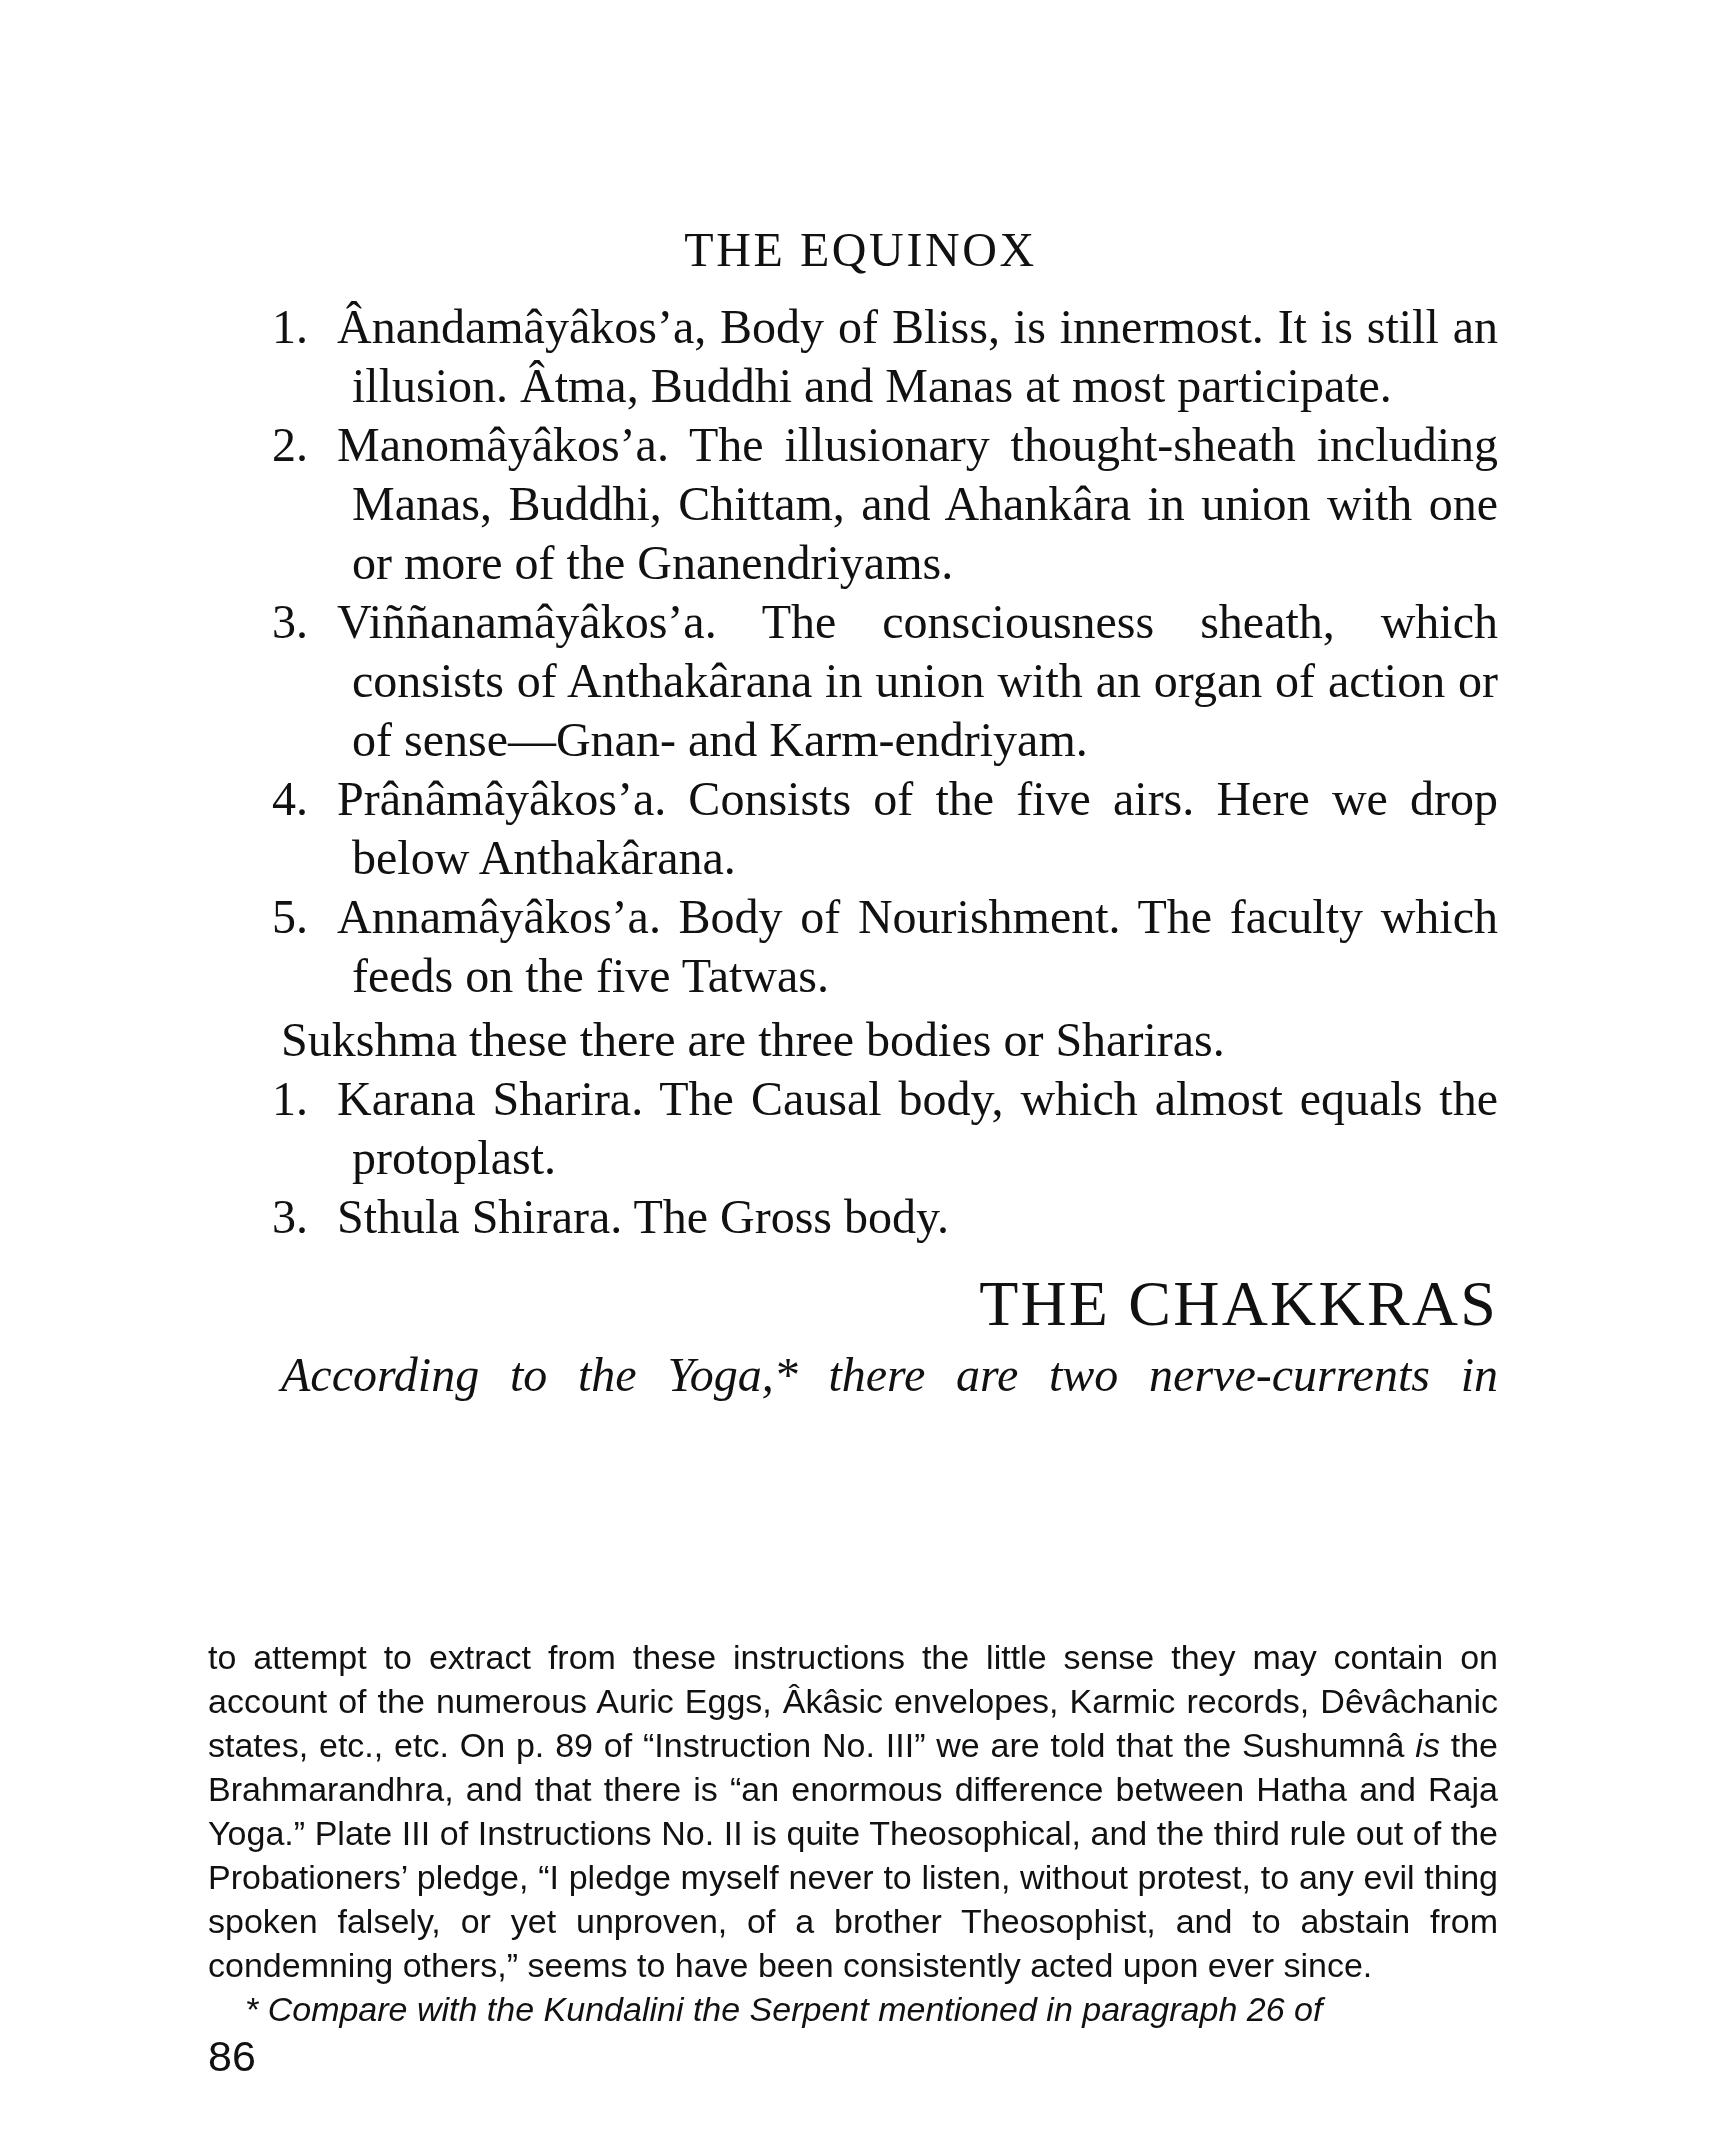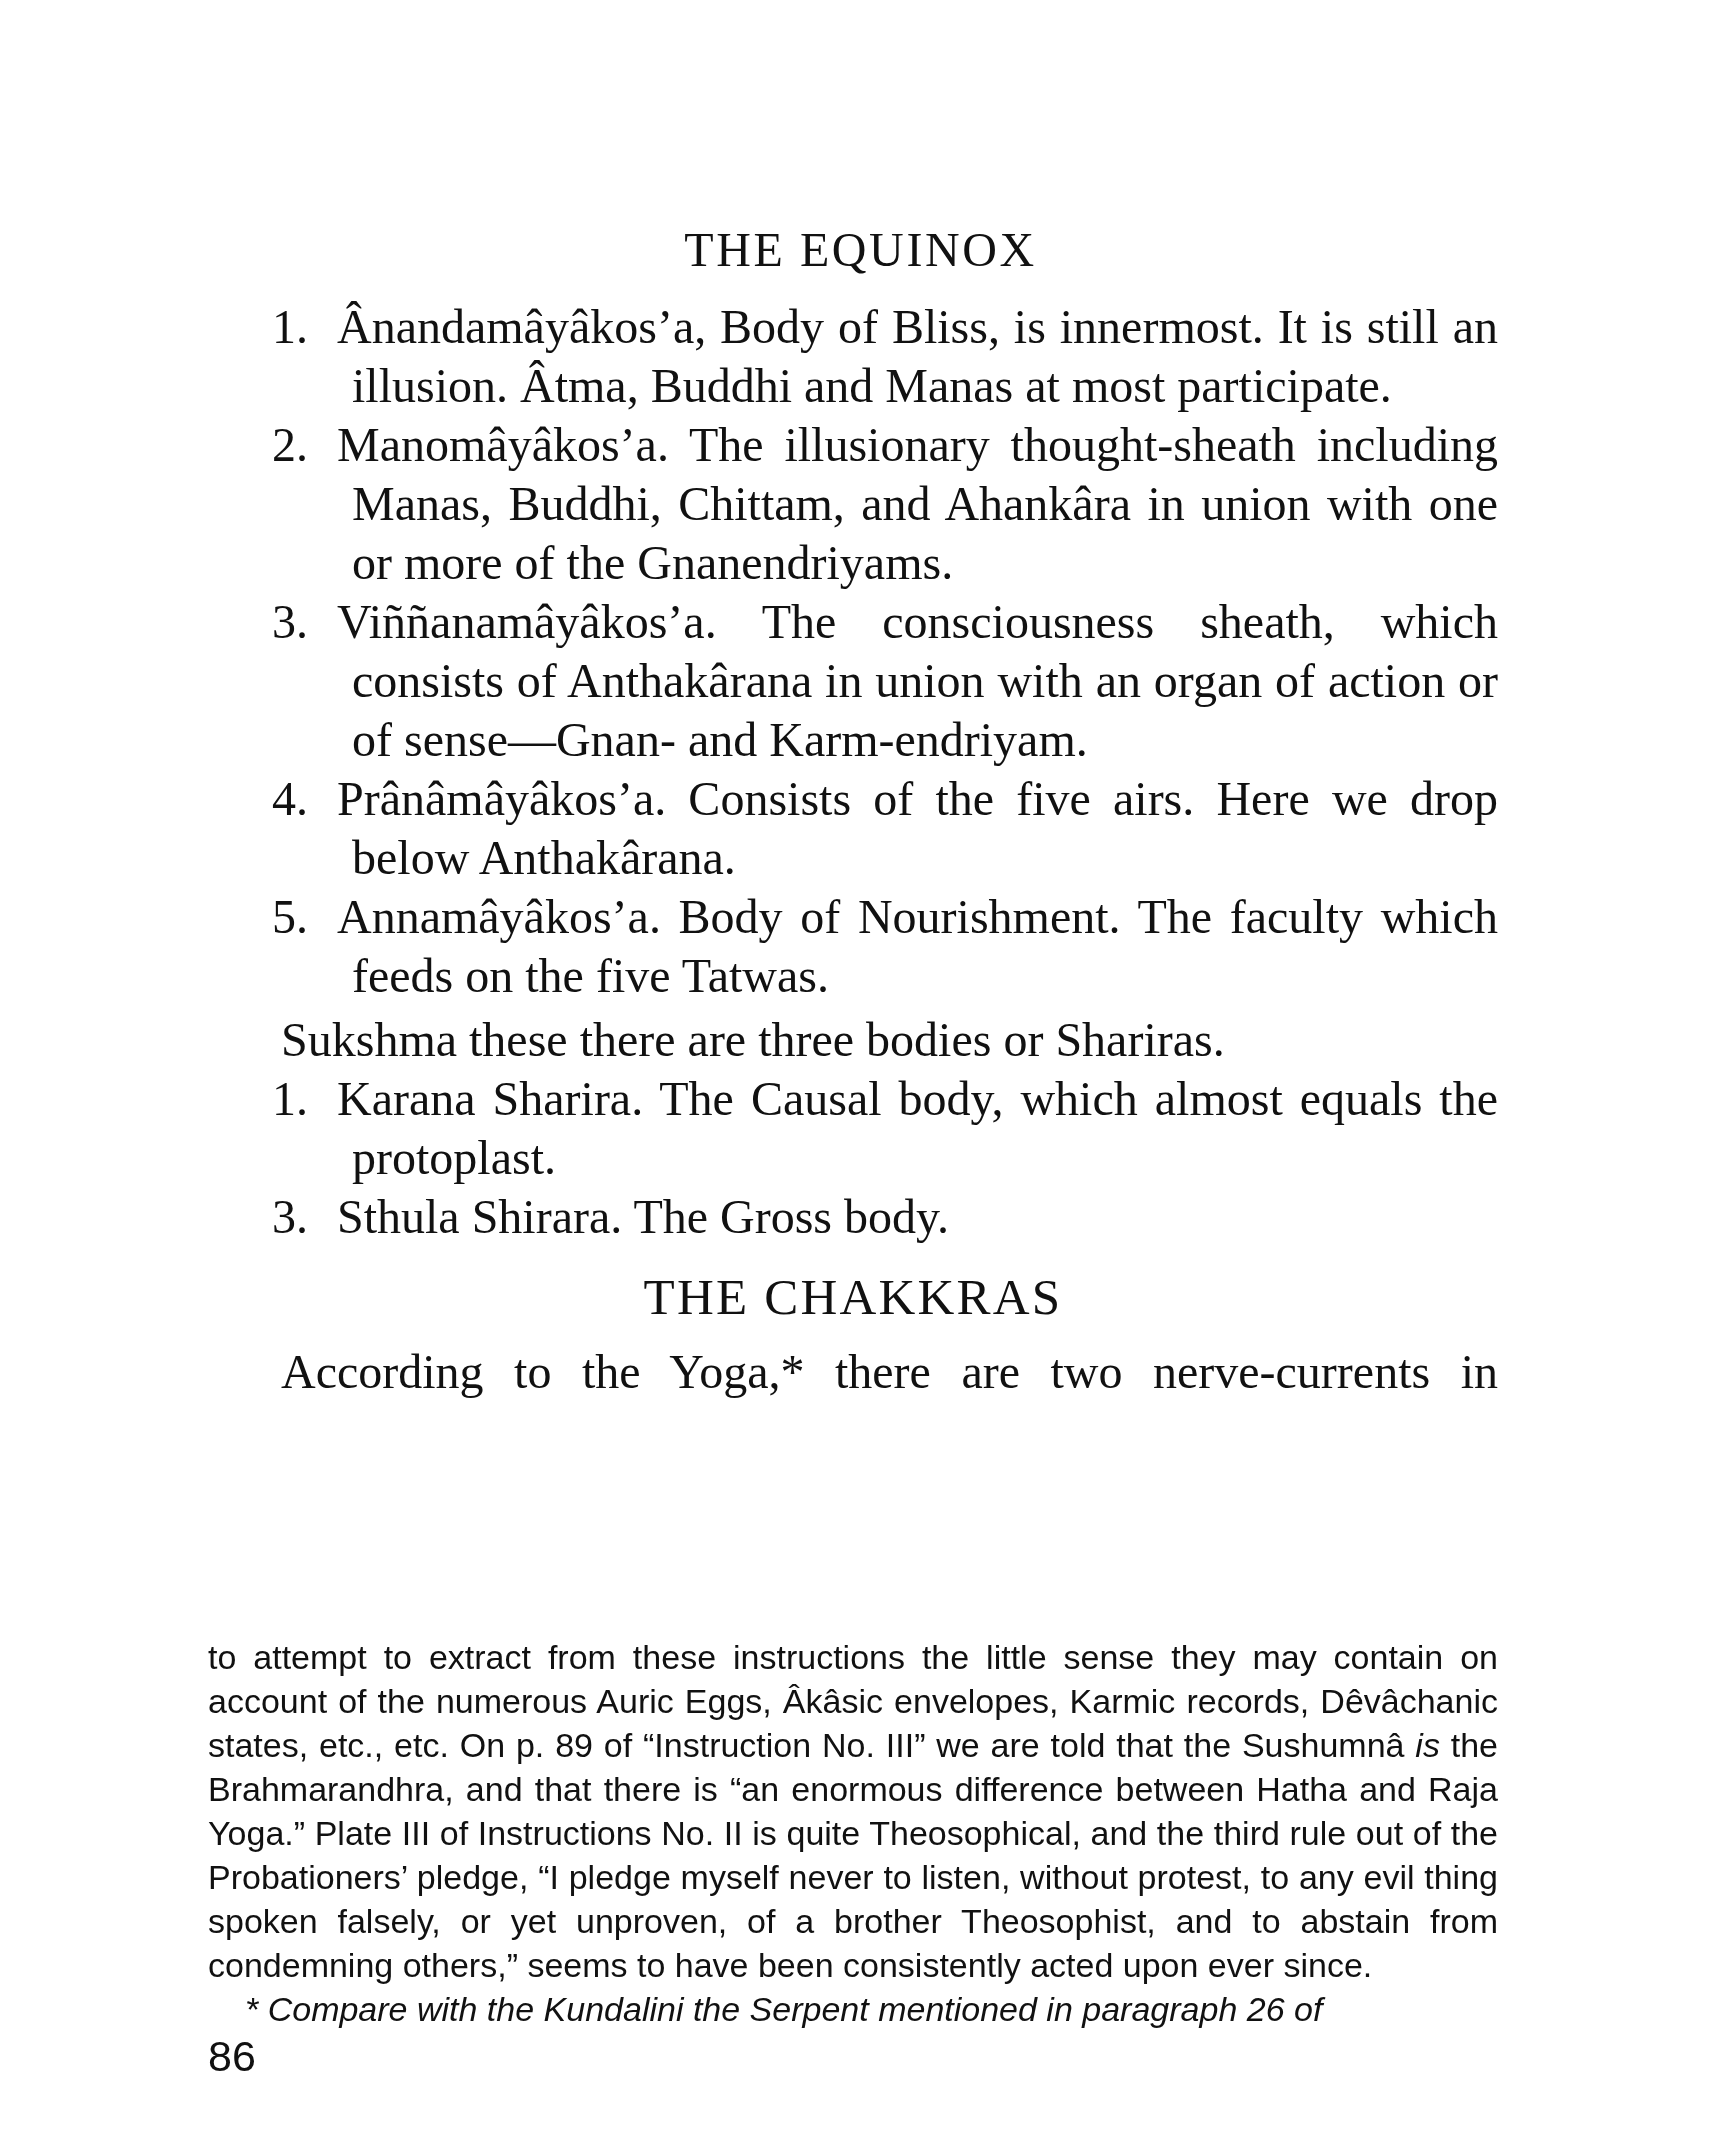--- a/index.html
+++ b/index.html
@@ -5,21 +5,21 @@
   html, body { margin: 0; padding: 0; background: #ffffff; }
   body { width: 1721px; height: 2344px; position: relative; overflow: hidden;
          font-family: "Liberation Serif", "DejaVu Serif", serif; color: #111111; }
   .page { position: absolute; left: 0; top: 0; width: 1721px; height: 2344px; }
   .running-head { position: absolute; top: 226px; left: 0; width: 1721px; text-align: center;
                   font-size: 48px; letter-spacing: 2.6px; line-height: 1; }
   .main { position: absolute; left: 208px; width: 1290px; font-size: 48px; line-height: 59px; }
   .item { position: relative; padding-left: 144px; text-indent: -80px; text-align: justify; margin: 0; }
   .item .num { display: inline-block; width: 65px; text-indent: 0; }
   .para { text-align: left; padding-left: 73px; margin: 0; }
-  .section-head { text-align: center; font-size: 51px; letter-spacing: 2.2px; margin: 0; line-height: 1; }
+  .section-head { text-align: right; font-size: 64px; letter-spacing: 2.2px; margin: 0; line-height: 1; }
   .para-intro { text-align: justify; text-align-last: justify; padding-left: 73px; margin: 0; }
   .footnotes { position: absolute; left: 208px; width: 1290px; font-family: "Liberation Sans", "DejaVu Sans", sans-serif;
                font-size: 34px; line-height: 44px; }
   .fn-para { margin: 0; text-align: justify; }
   .fn-para.last { text-align-last: left; }
   .fn-star { margin: 0; padding-left: 37px; text-align: justify; font-style: italic; }
   .folio { position: absolute; left: 208px; top: 2035px; font-family: "Liberation Sans", "DejaVu Sans", sans-serif;
            font-size: 43px; line-height: 1; }
   em { font-style: italic; }
 </style>
@@ -41,21 +41,21 @@
     </div>
 
     <p class="para" style="margin-top: 5.2px;">Sukshma these there are three bodies or Shariras.</p>
 
     <div>
       <p class="item"><span class="num">1.</span><span>Karana Sharira. The Causal body, which almost equals the protoplast.</span></p>
       <p class="item"><span class="num">3.</span><span>Sthula Shirara. The Gross body.</span></p>
     </div>
 
     <p class="section-head" style="margin-top: 26px;">THE CHAKKRAS</p>
-    <p class="para-intro" style="margin-top: 19px;">According to the Yoga,* there are two nerve-currents in</p>
+    <p class="para-intro" style="margin-top: 9px; font-style: italic;">According to the Yoga,* there are two nerve-currents in</p>
   </div>
 
   <div class="footnotes" style="top: 1635px;">
     <p class="fn-para last"><span>to attempt to extract from these instructions the little sense they may contain on account of the numerous Auric Eggs, Âkâsic envelopes, Karmic records, Dêvâchanic states, etc., etc. On p. 89 of “Instruction No. III” we are told that the Sushumnâ </span><em>is</em><span> the Brahmarandhra, and that there is “an enormous difference between Hatha and Raja Yoga.” Plate III of Instructions No. II is quite Theosophical, and the third rule out of the Probationers’ pledge, “I pledge myself never to listen, without protest, to any evil thing spoken falsely, or yet unproven, of a brother Theosophist, and to abstain from condemning others,” seems to have been consistently acted upon ever since.</span></p>
     <p class="fn-star">* Compare with the Kundalini the Serpent mentioned in paragraph 26 of</p>
   </div>
 
   <div class="folio">86</div>
 </div>
 

